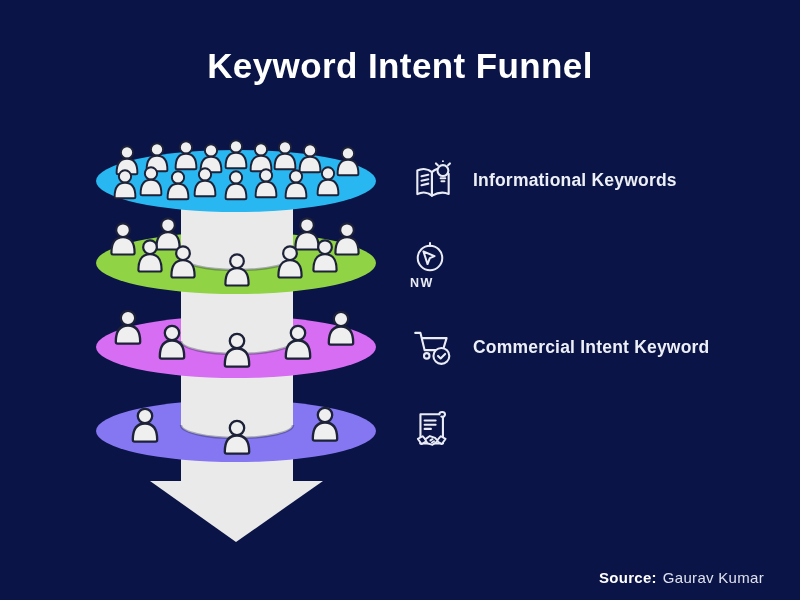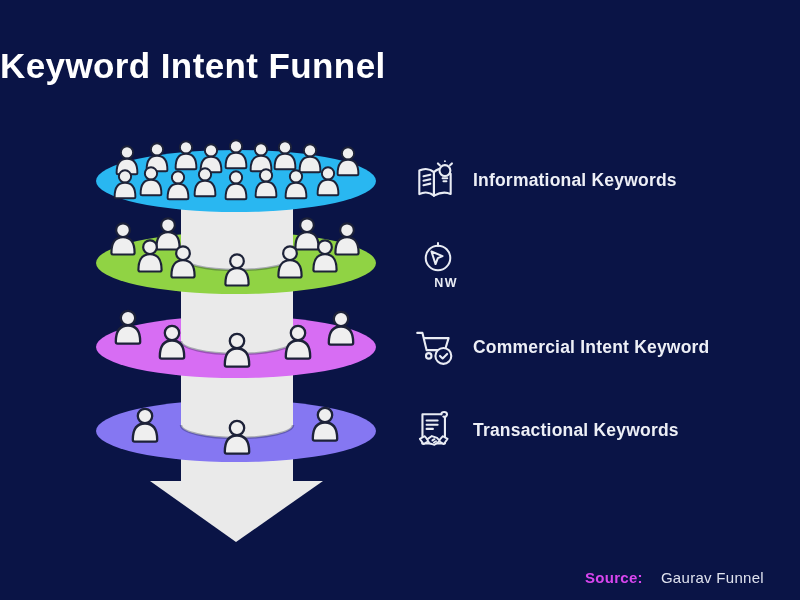--- a/index.html
+++ b/index.html
@@ -11,51 +11,51 @@
   *{margin:0;padding:0;box-sizing:border-box;}
   html,body{width:800px;height:600px;overflow:hidden;}
   body{
     background:var(--bg);
     font-family:"Liberation Sans", sans-serif;
     position:relative;
   }
   .canvas{position:absolute;inset:0;}
   .title{
     position:absolute;top:46px;left:0;width:100%;
-    text-align:left;
+    text-align:center;
     font-size:35px;font-weight:800;letter-spacing:.4px;
     color:var(--title-color);
   }
   .funnel-svg{position:absolute;left:0;top:0;width:800px;height:600px;}
   .legend{
     position:absolute;left:410px;top:139px;
     display:flex;flex-direction:column;
   }
   .legend-row{
     height:83.4px;display:flex;align-items:center;gap:15px;
   }
   .icon-cell{
     width:48px;min-width:48px;
-    display:flex;flex-direction:column;align-items:flex-end;justify-content:center;
+    display:flex;flex-direction:column;align-items:flex-start;justify-content:center;
     color:var(--icon);
   }
   .icon-cell svg{display:block;}
   .nw-text{
     font-size:12.5px;font-weight:700;letter-spacing:1.5px;
     color:var(--icon);margin-top:1px;
   }
   .legend-label{
     font-size:17.5px;font-weight:600;letter-spacing:.2px;
     color:var(--label);white-space:nowrap;
   }
   .source{
     position:absolute;right:36px;bottom:14px;
     font-size:15px;letter-spacing:.3px;white-space:nowrap;
   }
-  .src-label{font-weight:700;color:#d946ef;margin-right:18px;}
+  .src-label{font-weight:700;color:#ffffff;margin-right:6px;}
   .src-value{font-weight:400;color:#dfe2ee;}
 </style>
 </head>
 <body style="background: rgb(10, 20, 70);">
 
 <div class="canvas">
 
   <h1 class="title">Keyword Intent Funnel</h1>
 
   <svg id="funnel-svg" class="funnel-svg" viewBox="0 0 800 600" xmlns="http://www.w3.org/2000/svg">
@@ -264,22 +264,21 @@
             <path d="M14 20 L20 20"></path>
           <g stroke-width="1.8">
             <path d="M7.5 29.5 L12 27 L16 31.5 L11 34.5 Z" style="fill:var(--bg)"></path>
             <path d="M34 29.5 L29.5 27 L25.5 31.5 L30.5 34.5 Z" style="fill:var(--bg)"></path>
             <path d="M14.5 30 L19 26.8 L24 28.5 L26.5 31.5 L21.5 35.2 L16.5 33.5 Z" style="fill:var(--bg)"></path>
             <path d="M19.5 31 L21.5 29.8"></path>
               <path d="M21 33 L23 31.8"></path>
           </g>
         </svg>
       </div>
-      <div class="legend-label">Transactional Keywords</div>
     </div>
 
   </div>
 
   <div class="source">
-    <span class="src-label">Source:</span><span class="src-value">Gaurav Funnel</span>
+    <span class="src-label">Source:</span><span class="src-value">Gaurav Kumar</span>
   </div>
 
 </div>
 
 </body></html>

